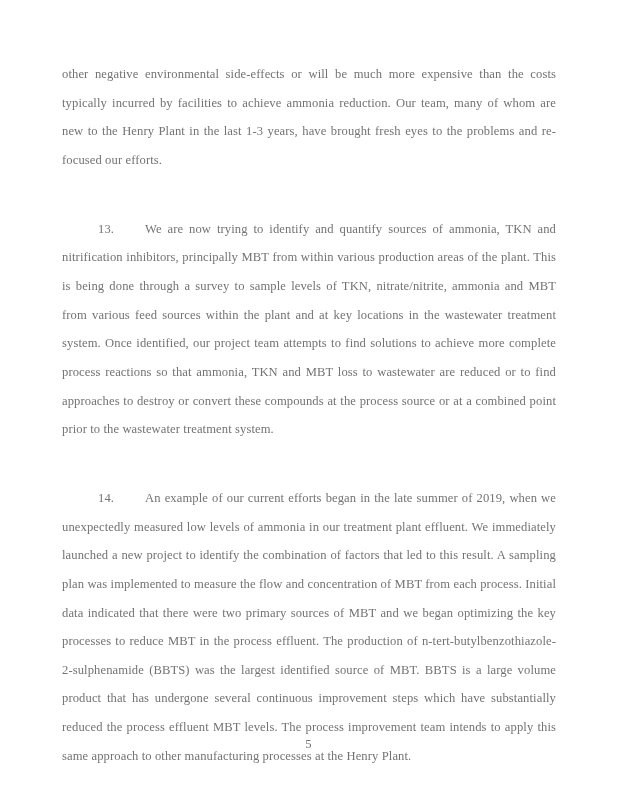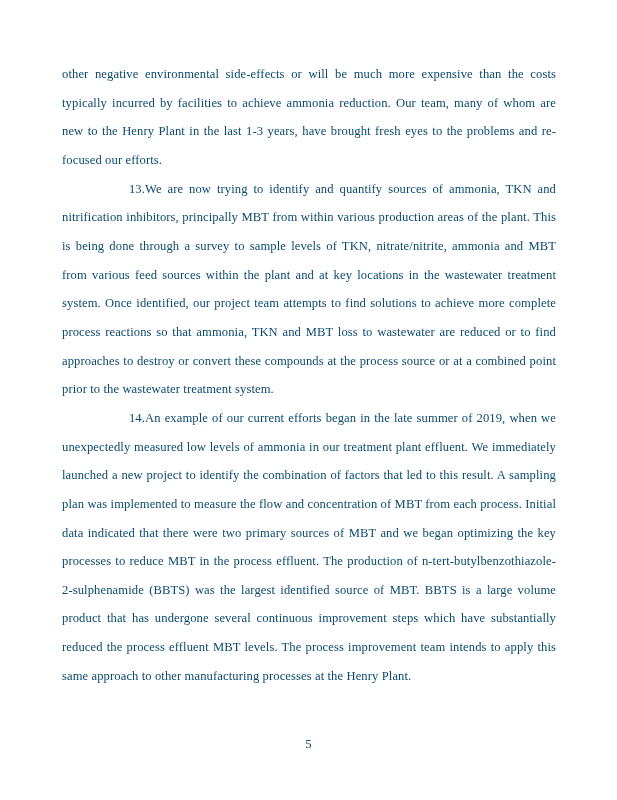--- a/index.html
+++ b/index.html
@@ -7,21 +7,21 @@
     padding: 0;
     background: #ffffff;
   }
   .page {
     position: relative;
     width: 617px;
     height: 800px;
     background: #ffffff;
     overflow: hidden;
     font-family: "Liberation Serif", "DejaVu Serif", serif;
-    color: #0c4a6e;
+    color: #737373;
   }
   .body-text {
     position: absolute;
     left: 62px;
     top: 60px;
     width: 494px;
     font-size: 12.6px;
     line-height: 28.65px;
     text-align: justify;
     letter-spacing: 0.1px;
@@ -30,21 +30,22 @@
     margin: 0;
     padding: 0;
   }
   .para.numbered {
     text-indent: 36px;
   }
   .pnum {
     display: inline-block;
     width: 47px;
     text-indent: 0;
-    text-align: right;
+    text-align: left;
+    margin-top: 40px;
   }
   .page-number {
     position: absolute;
     left: 0;
     top: 737px;
     width: 100%;
     text-align: center;
     font-size: 12.6px;
   }
 </style>

